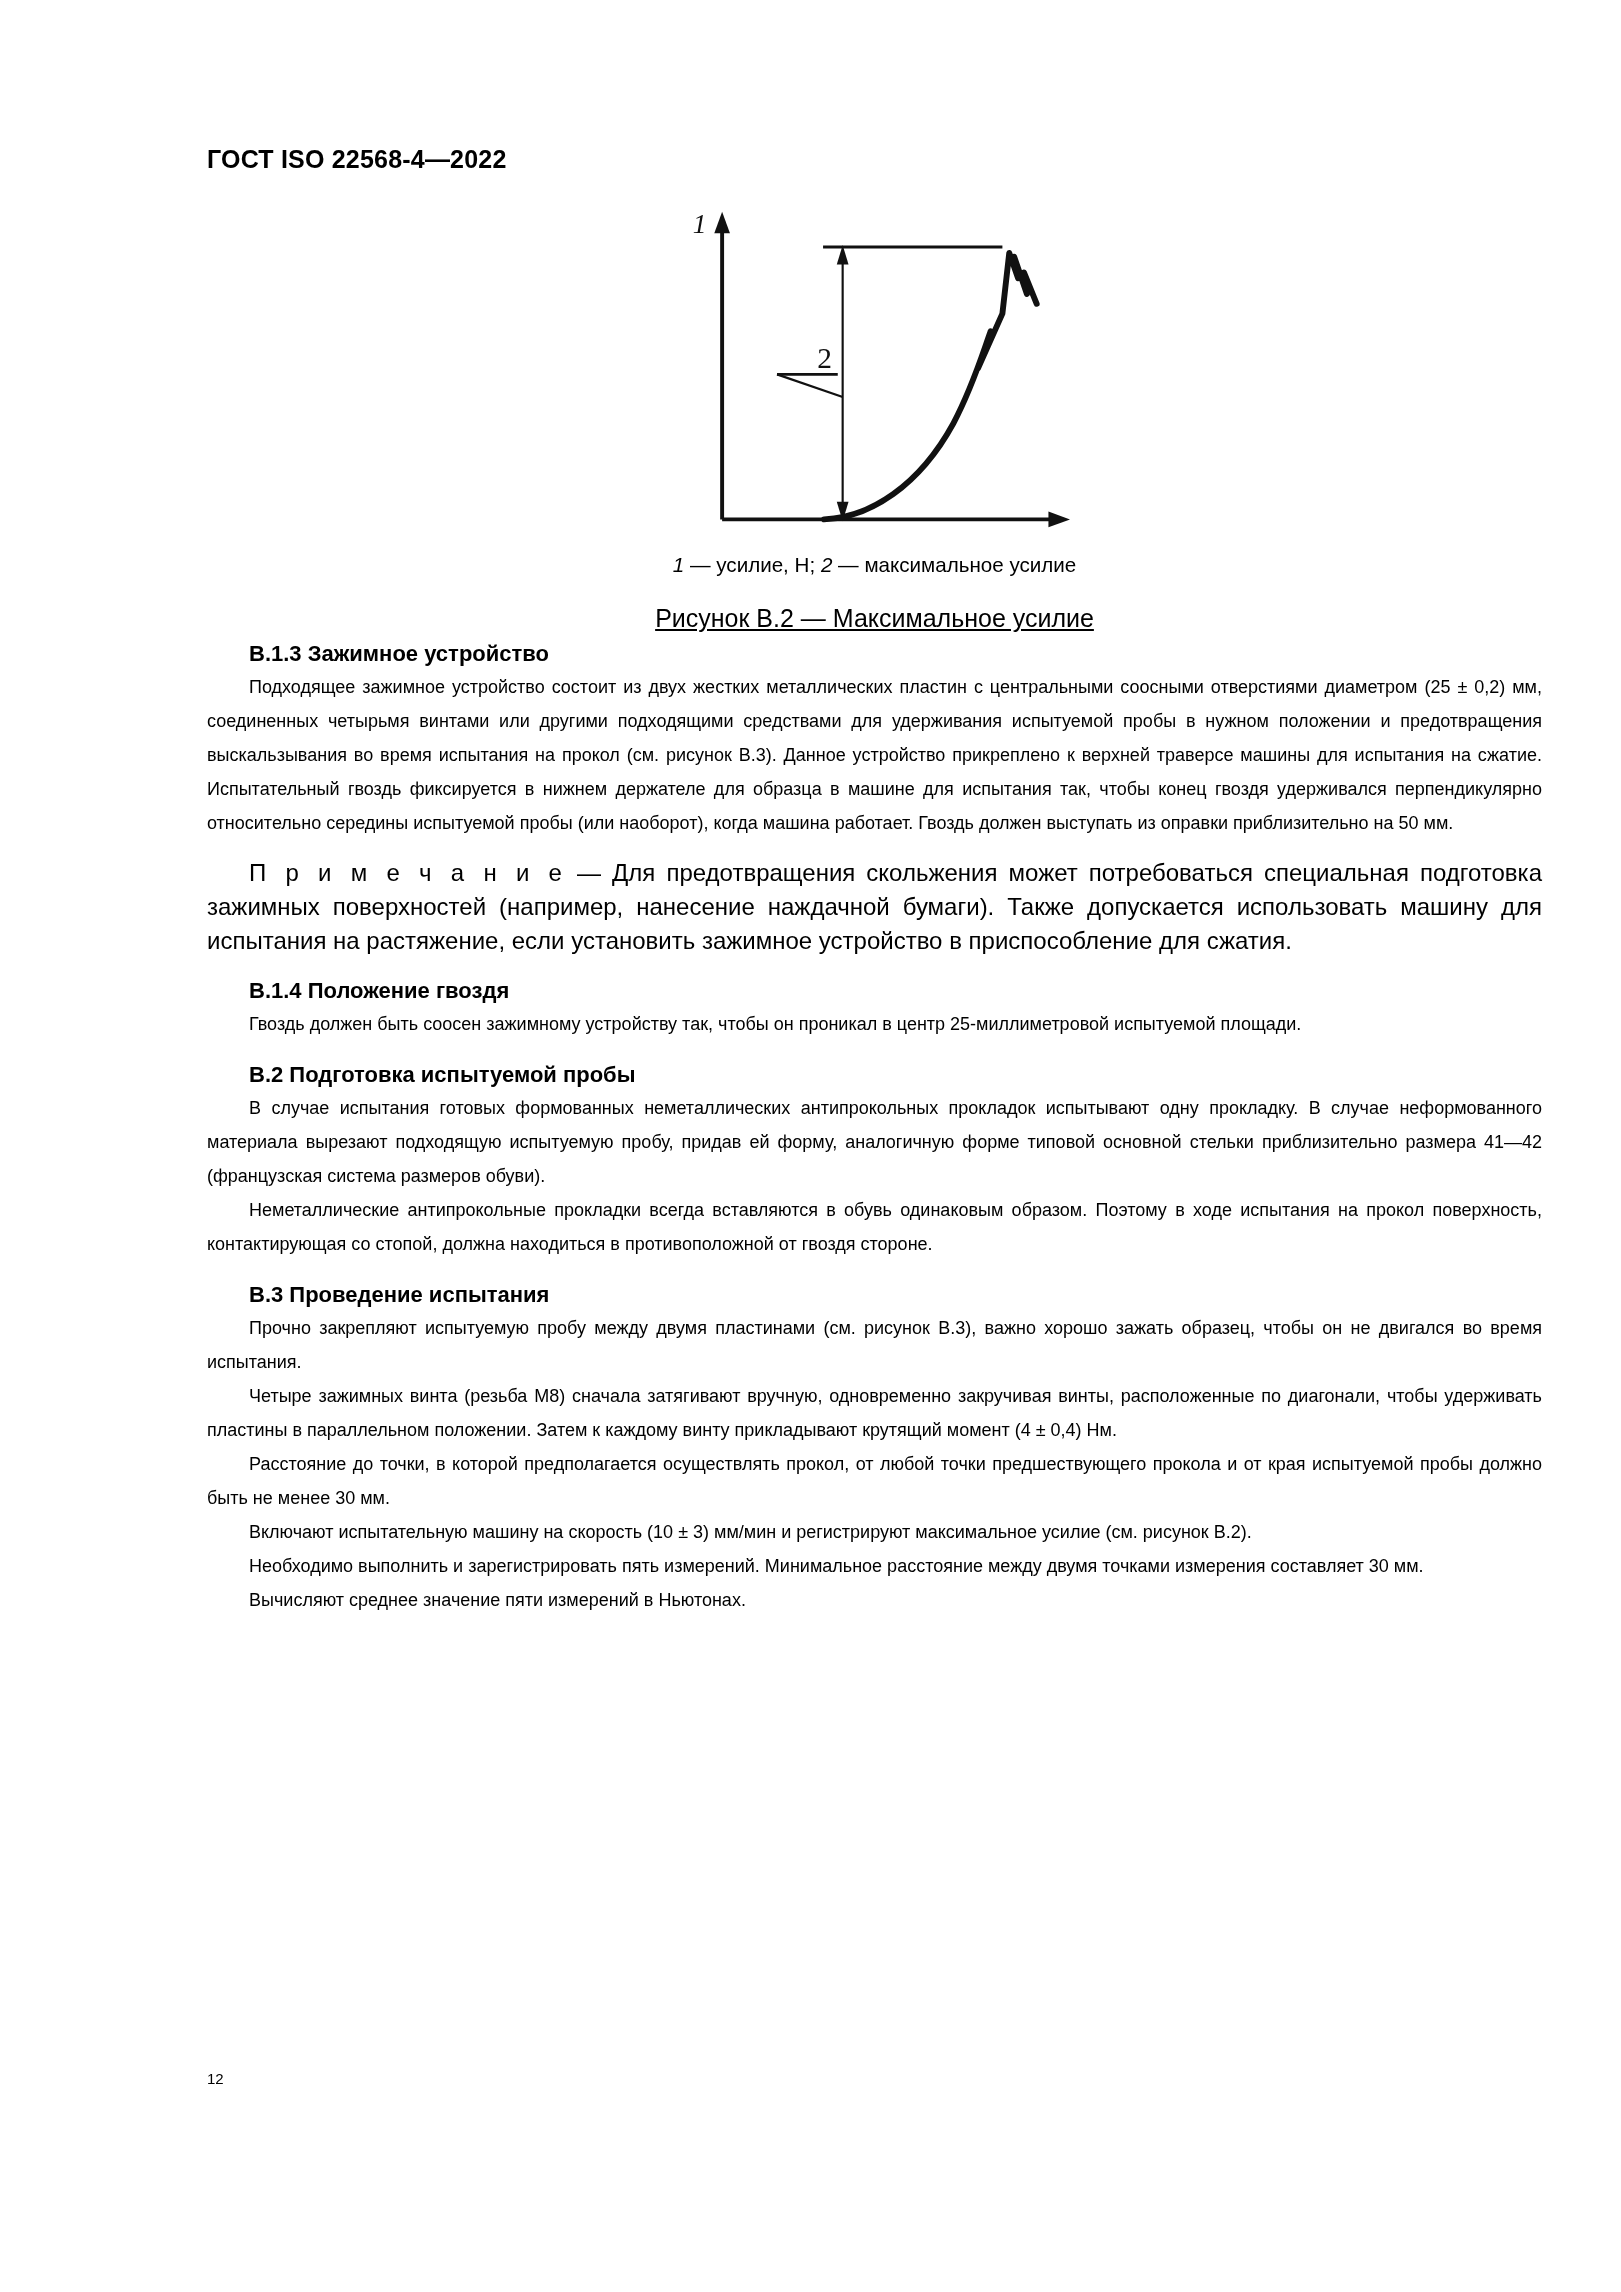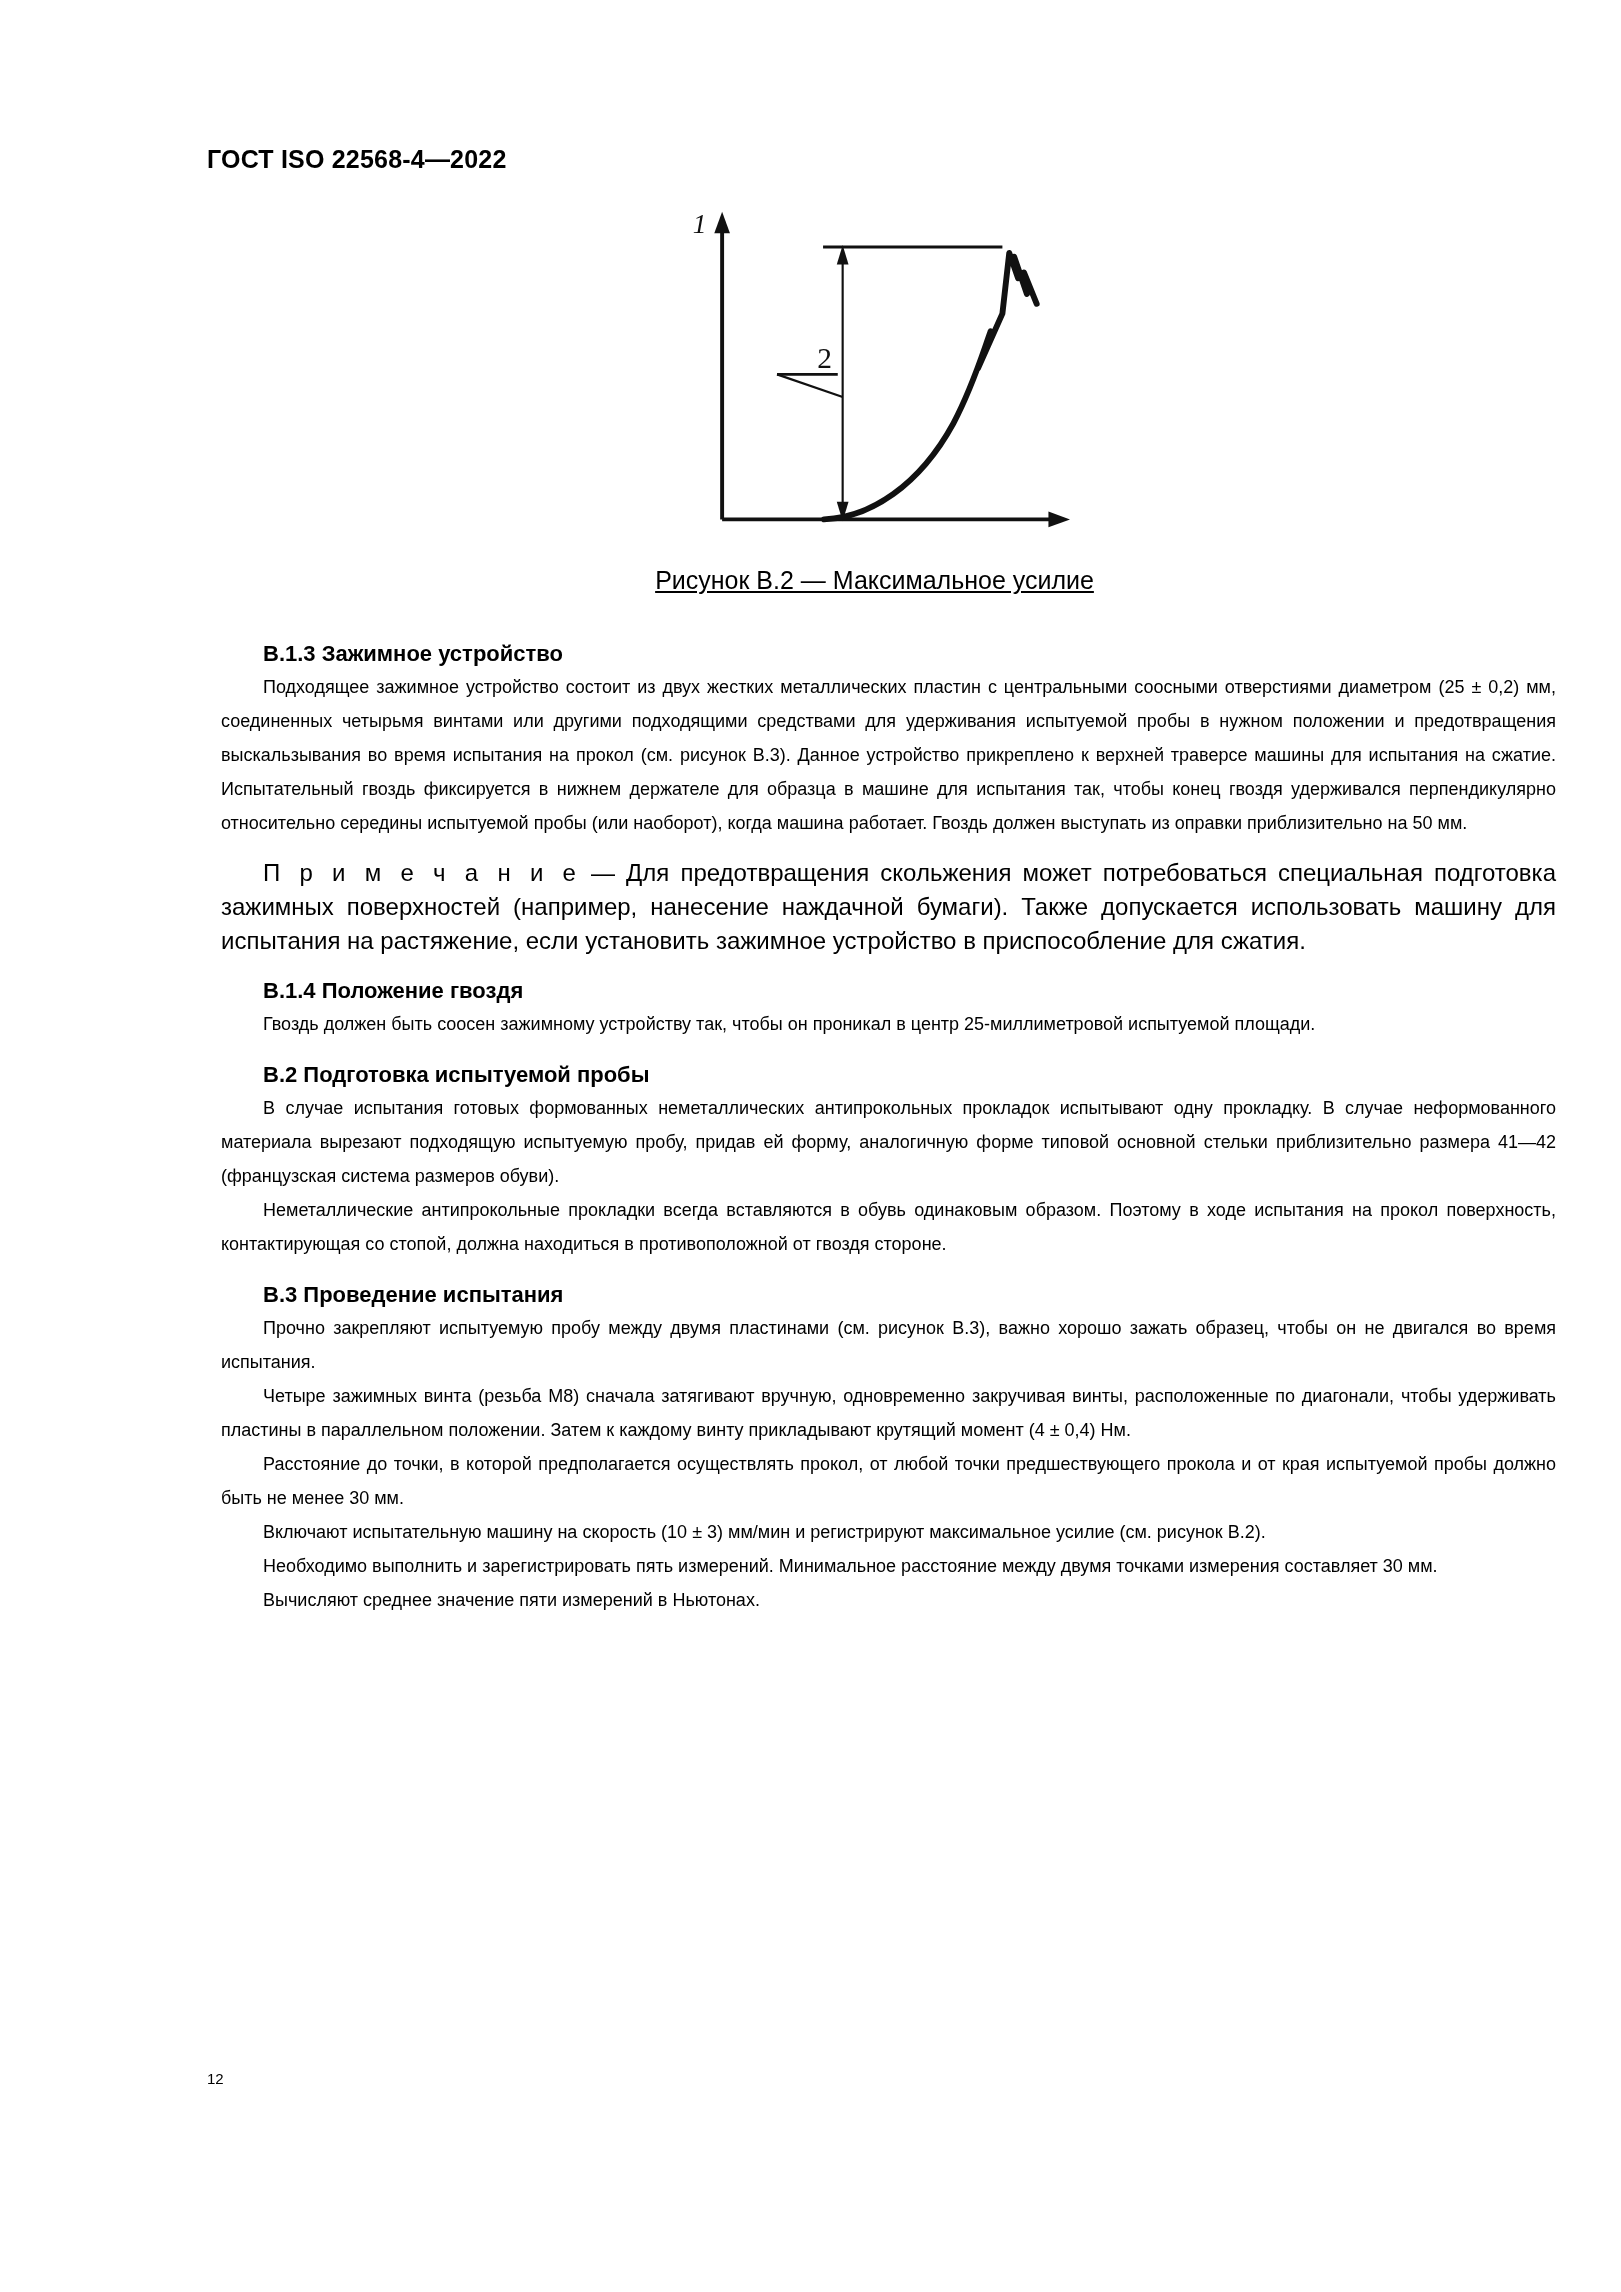--- a/index.html
+++ b/index.html
@@ -56,21 +56,21 @@
   .figure-caption {
     margin-top: 27.4px;
     font-size: 25px;
     text-align: center;
     text-decoration: underline;
   }
 
   
   .body-area {
     position: absolute;
-    left: 181px;
+    left: 167px;
     top: 637px;
     width: 1335px;
   }
   h3.section-head {
     font-size: 22px;
     font-weight: bold;
     margin: 0;
     padding: 0 0 0 42px;
     line-height: 33px;
   }
@@ -133,20 +133,23 @@
 
       <line x1="110" y1="182" x2="177" y2="205" stroke="#111" stroke-width="2.2"></line>
       <line x1="110" y1="182" x2="172" y2="182" stroke="#111" stroke-width="2.6"></line>
       <text x="166" y="175" font-family="'Liberation Serif', serif" font-size="30" fill="#111" text-anchor="end">2</text>
 
       <path d="M 158 330 C 205 328, 255 296, 290 232 C 310 194, 320 160, 328 138
                L 315 176 L 340 120 L 347 58 L 356 84 L 352 62 L 365 100
                L 362 78 L 375 110" fill="none" stroke="#111" stroke-width="6" stroke-linecap="round" stroke-linejoin="round"></path>
     </svg>
 
+    <div class="figure-key">
+      <span class="num">1</span><span> — усилие, Н; </span><span class="num">2</span><span> — максимальное усилие</span>
+    </div>
 
     <div class="figure-caption">Рисунок В.2 — Максимальное усилие</div>
   </div>
 
   <div class="body-area">
 
     <h3 class="section-head">B.1.3  Зажимное устройство</h3>
     <p class="para">Подходящее зажимное устройство состоит из двух жестких металлических пластин с центральными соосными отверстиями диаметром (25 ± 0,2) мм, соединенных четырьмя винтами или другими подходящими средствами для удерживания испытуемой пробы в нужном положении и предотвращения выскальзывания во время испытания на прокол (см. рисунок В.3). Данное устройство прикреплено к верхней траверсе машины для испытания на сжатие. Испытательный гвоздь фиксируется в нижнем держателе для образца в машине для испытания так, чтобы конец гвоздя удерживался перпендикулярно относительно середины испытуемой пробы (или наоборот), когда машина работает. Гвоздь должен выступать из оправки приблизительно на 50 мм.</p>
 
     <div class="gap-sm"></div>

